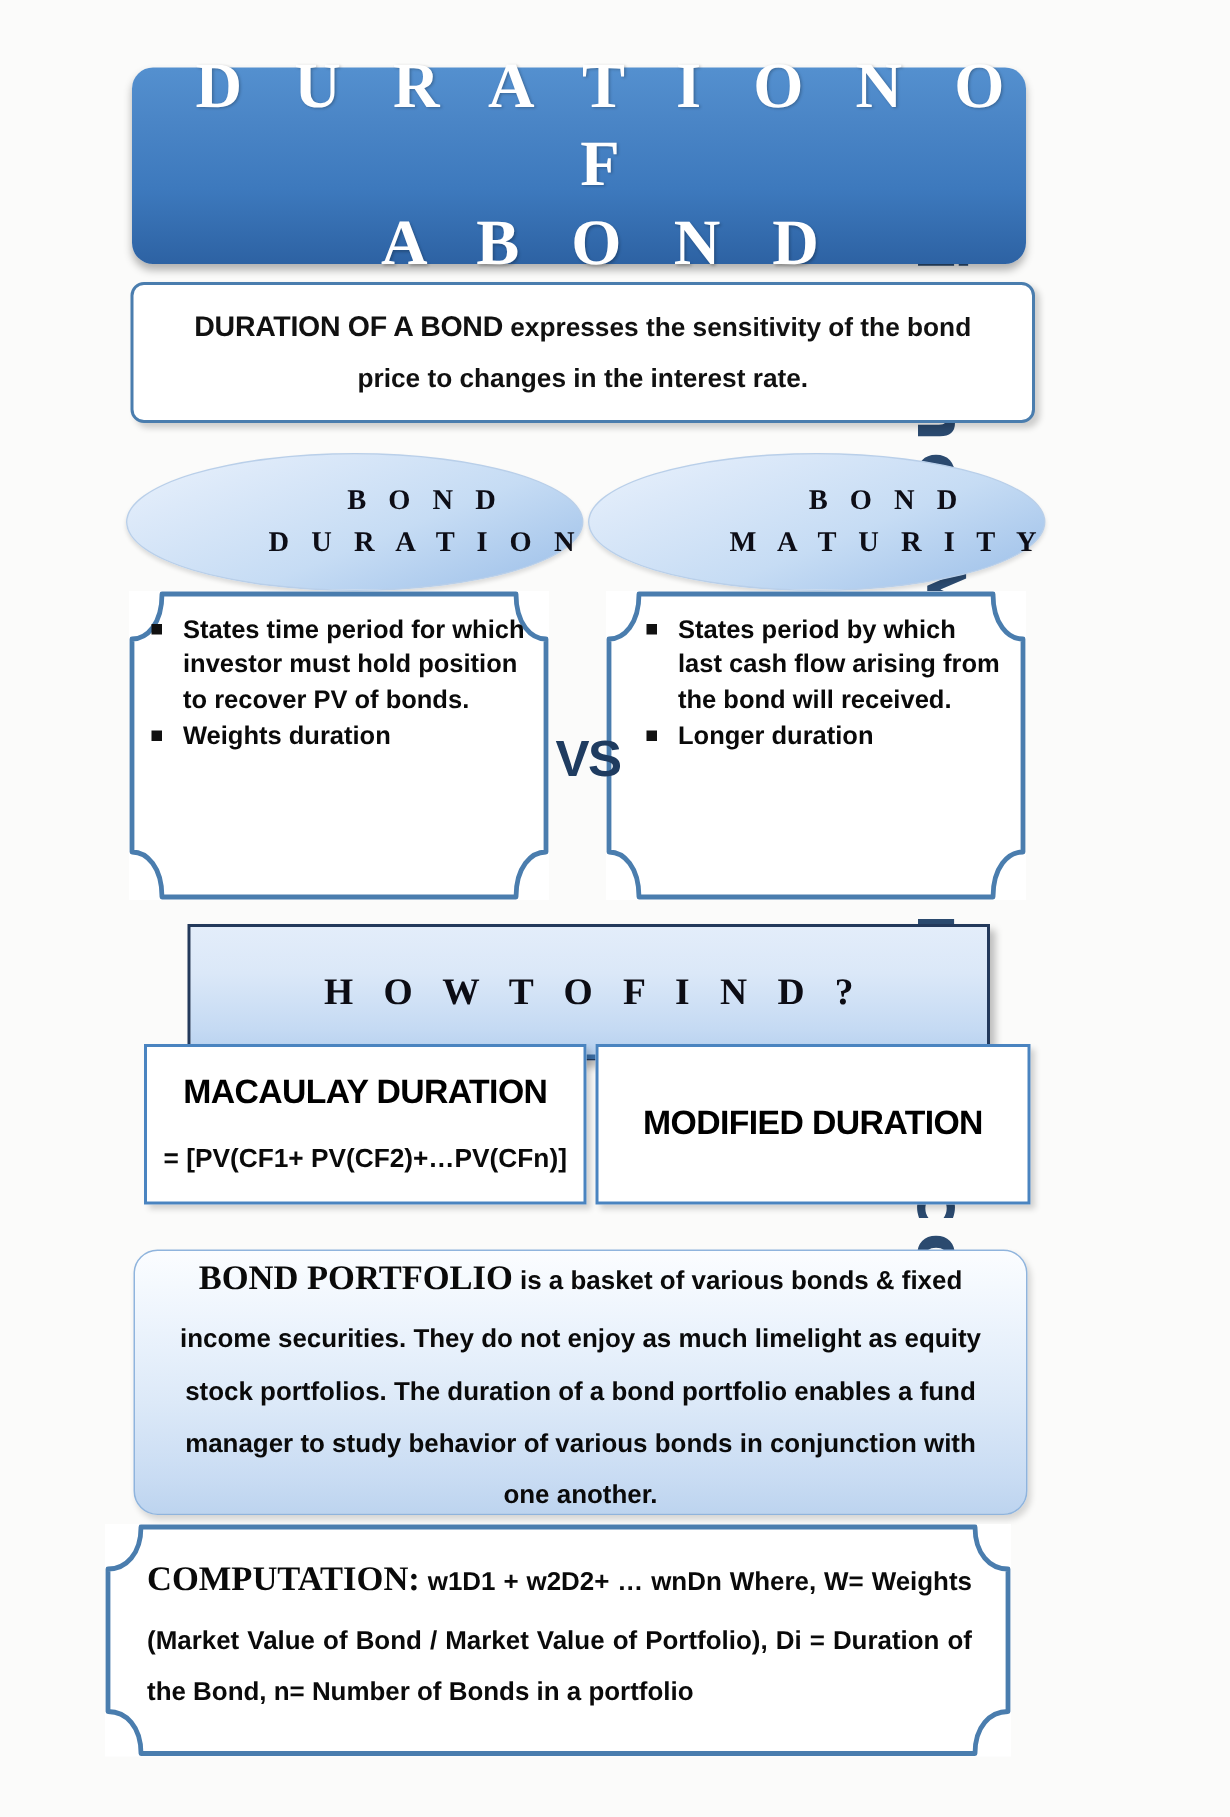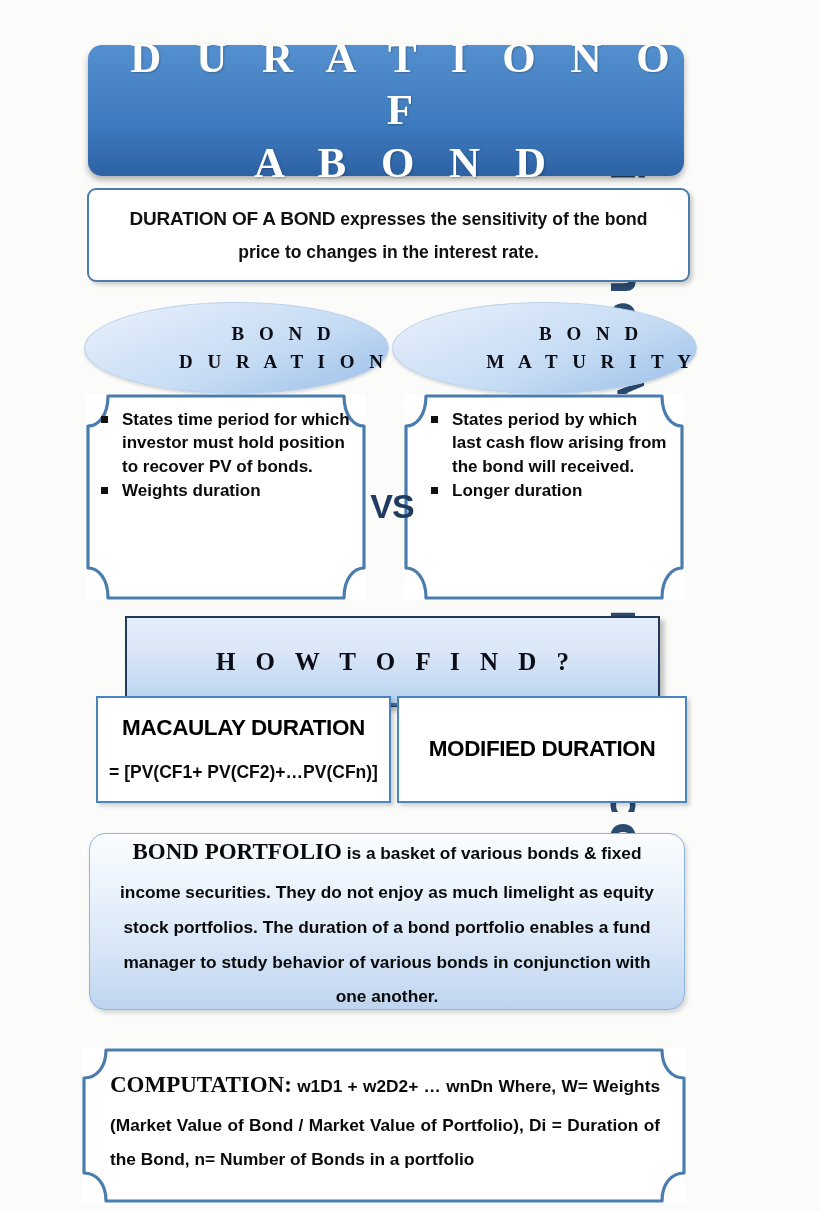--- a/index.html
+++ b/index.html
@@ -200,21 +200,21 @@
     text-align:center;
     font-size:17.3px;font-weight:700;color:#0a0a0a;
     line-height:2.0;
   }
   .portfolio .lead{
     font-family:"Liberation Serif", serif;
     font-size:23px;font-weight:700;letter-spacing:0px;
   }
 
   
-  .compbox{left:82px;top:1016px;width:604px;height:155px;margin-top:32px;}
+  .compbox{left:70px;top:1016px;width:604px;height:155px;}
   .compbox .content{padding:14px 26px 10px 28px;}
   .compbox p{
     margin:0;
     text-align:justify;
     font-size:17.3px;font-weight:700;color:#0a0a0a;
     line-height:1.98;
   }
   .compbox .lead{
     font-family:"Liberation Serif", serif;
     font-size:23px;font-weight:700;

